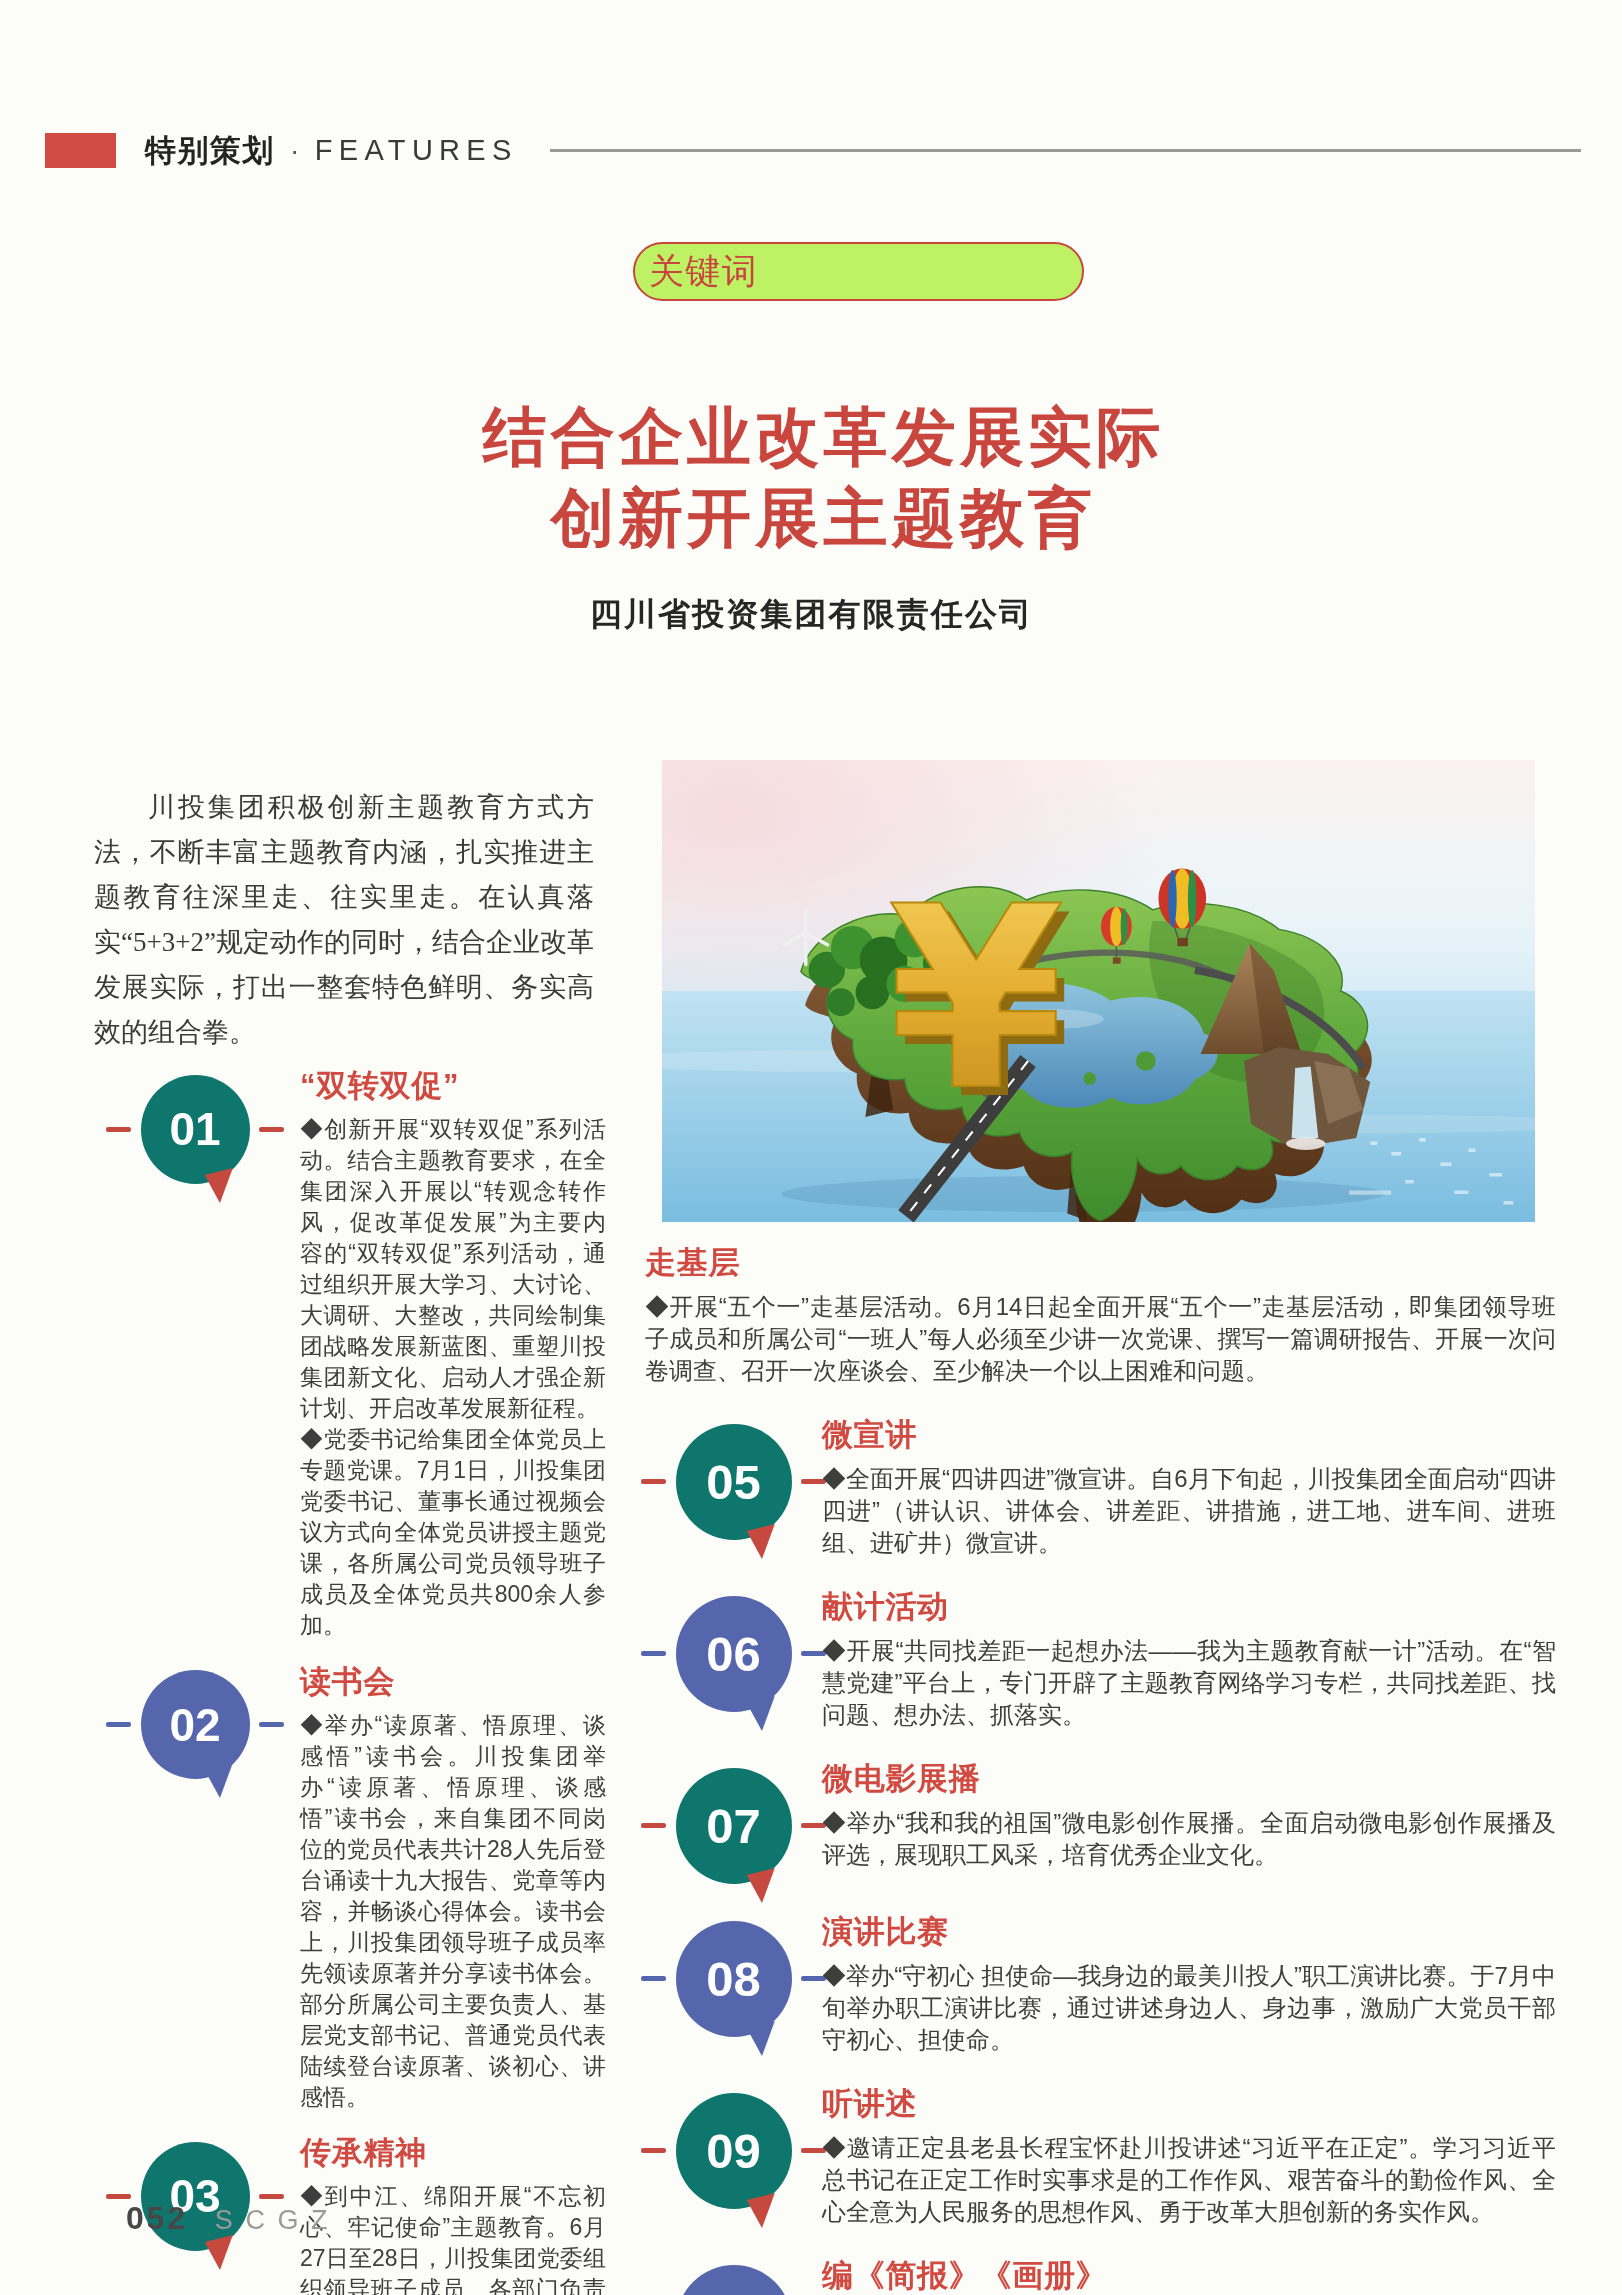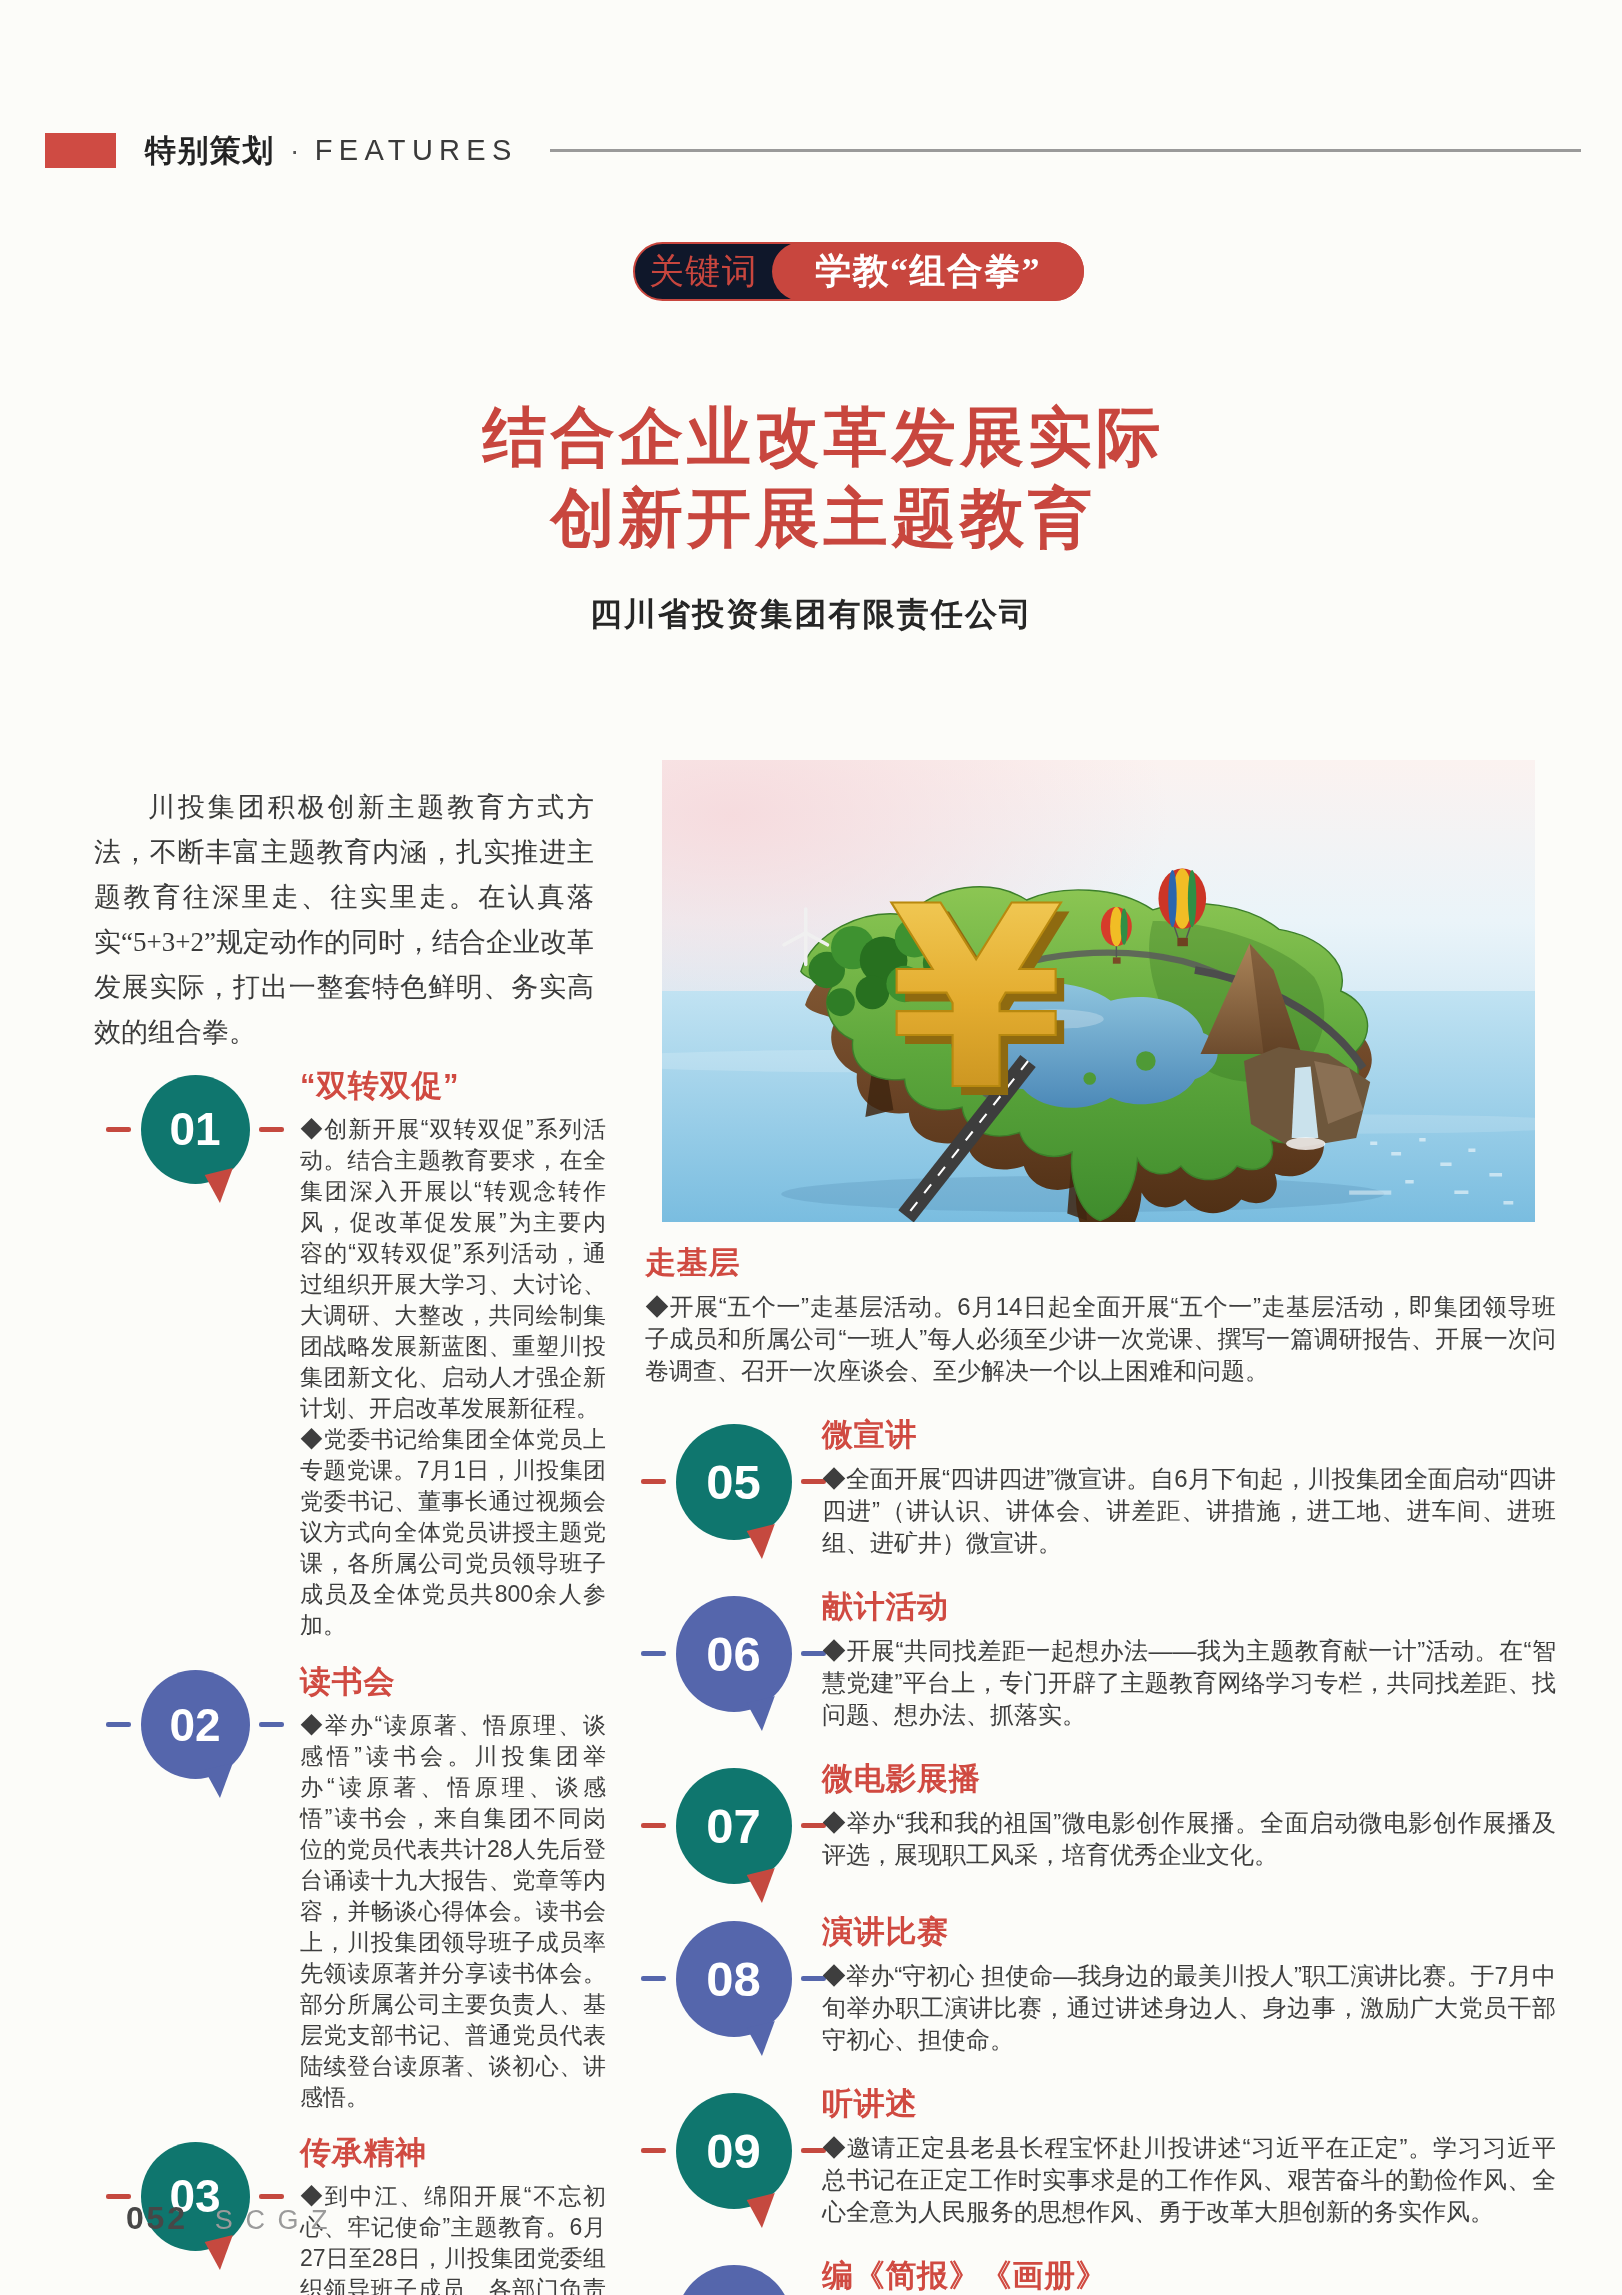--- a/index.html
+++ b/index.html
@@ -9,21 +9,21 @@
   
   .hdr{position:absolute;left:45px;top:84px;width:1536px;height:45px;display:flex;align-items:center;margin-top:44px;}
   .hdr-block{width:71px;height:35px;background:#cf4b43;flex:0 0 auto;}
   .hdr-cn{margin-left:29px;font-size:31px;font-weight:bold;color:#232323;letter-spacing:1.4px;}
   .hdr-dot{margin:0 15.4px;font-size:28px;color:#555;}
   .hdr-en{font-size:29px;color:#3a3a3a;letter-spacing:6.3px;}
   .hdr-line{flex:1 1 auto;height:2.1px;background:#9a9a9a;margin-left:32px;margin-right:0;}
 
   
   .badge{position:absolute;left:633px;top:242px;width:451px;height:59px;border:2.1px solid #c8463e;
-         border-radius:32px;display:flex;align-items:center;background:#0f172a;box-sizing:border-box;}
+         border-radius:32px;display:flex;align-items:center;background:#bef264;box-sizing:border-box;}
   .badge-label{flex:0 0 137px;text-align:center;font-family:"Liberation Serif",serif;
                font-size:35px;color:#c8463e;letter-spacing:1.4px;}
   .badge-fill{flex:1 1 auto;height:59px;margin:-2.1px -2.1px -2.1px 0;background:#c8463e;border-radius:32px;
               display:flex;align-items:center;justify-content:center;}
   .badge-value{font-family:"Liberation Serif",serif;font-size:36px;font-weight:bold;color:#ffffff;letter-spacing:1.4px;}
 
   
   .title{position:absolute;left:0;top:397px;width:1623px;text-align:center;
          font-family:"Liberation Serif",serif;font-weight:bold;color:#c8463e;
          font-size:64px;line-height:81px;letter-spacing:4.2px;padding-left:12px;}
@@ -81,23 +81,20 @@
   <div class="hdr">
     <div class="hdr-block"></div>
     <span class="hdr-cn">特别策划</span>
     <span class="hdr-dot">·</span>
     <span class="hdr-en">FEATURES</span>
     <div class="hdr-line"></div>
   </div>
 
   <div class="badge">
     <span class="badge-label">关键词</span>
-    <span class="badge-fill">
-      <span class="badge-value">学教“组合拳”</span>
-    </span>
   </div>
 
   <div class="title">
     <div>结合企业改革发展实际</div>
     <div>创新开展主题教育</div>
   </div>
   <div class="subtitle">四川省投资集团有限责任公司</div>
 
   <p class="intro">川投集团积极创新主题教育方式方法，不断丰富主题教育内涵，扎实推进主题教育往深里走、往实里走。在认真落实“5+3+2”规定动作的同时，结合企业改革发展实际，打出一整套特色鲜明、务实高效的组合拳。</p>
 

